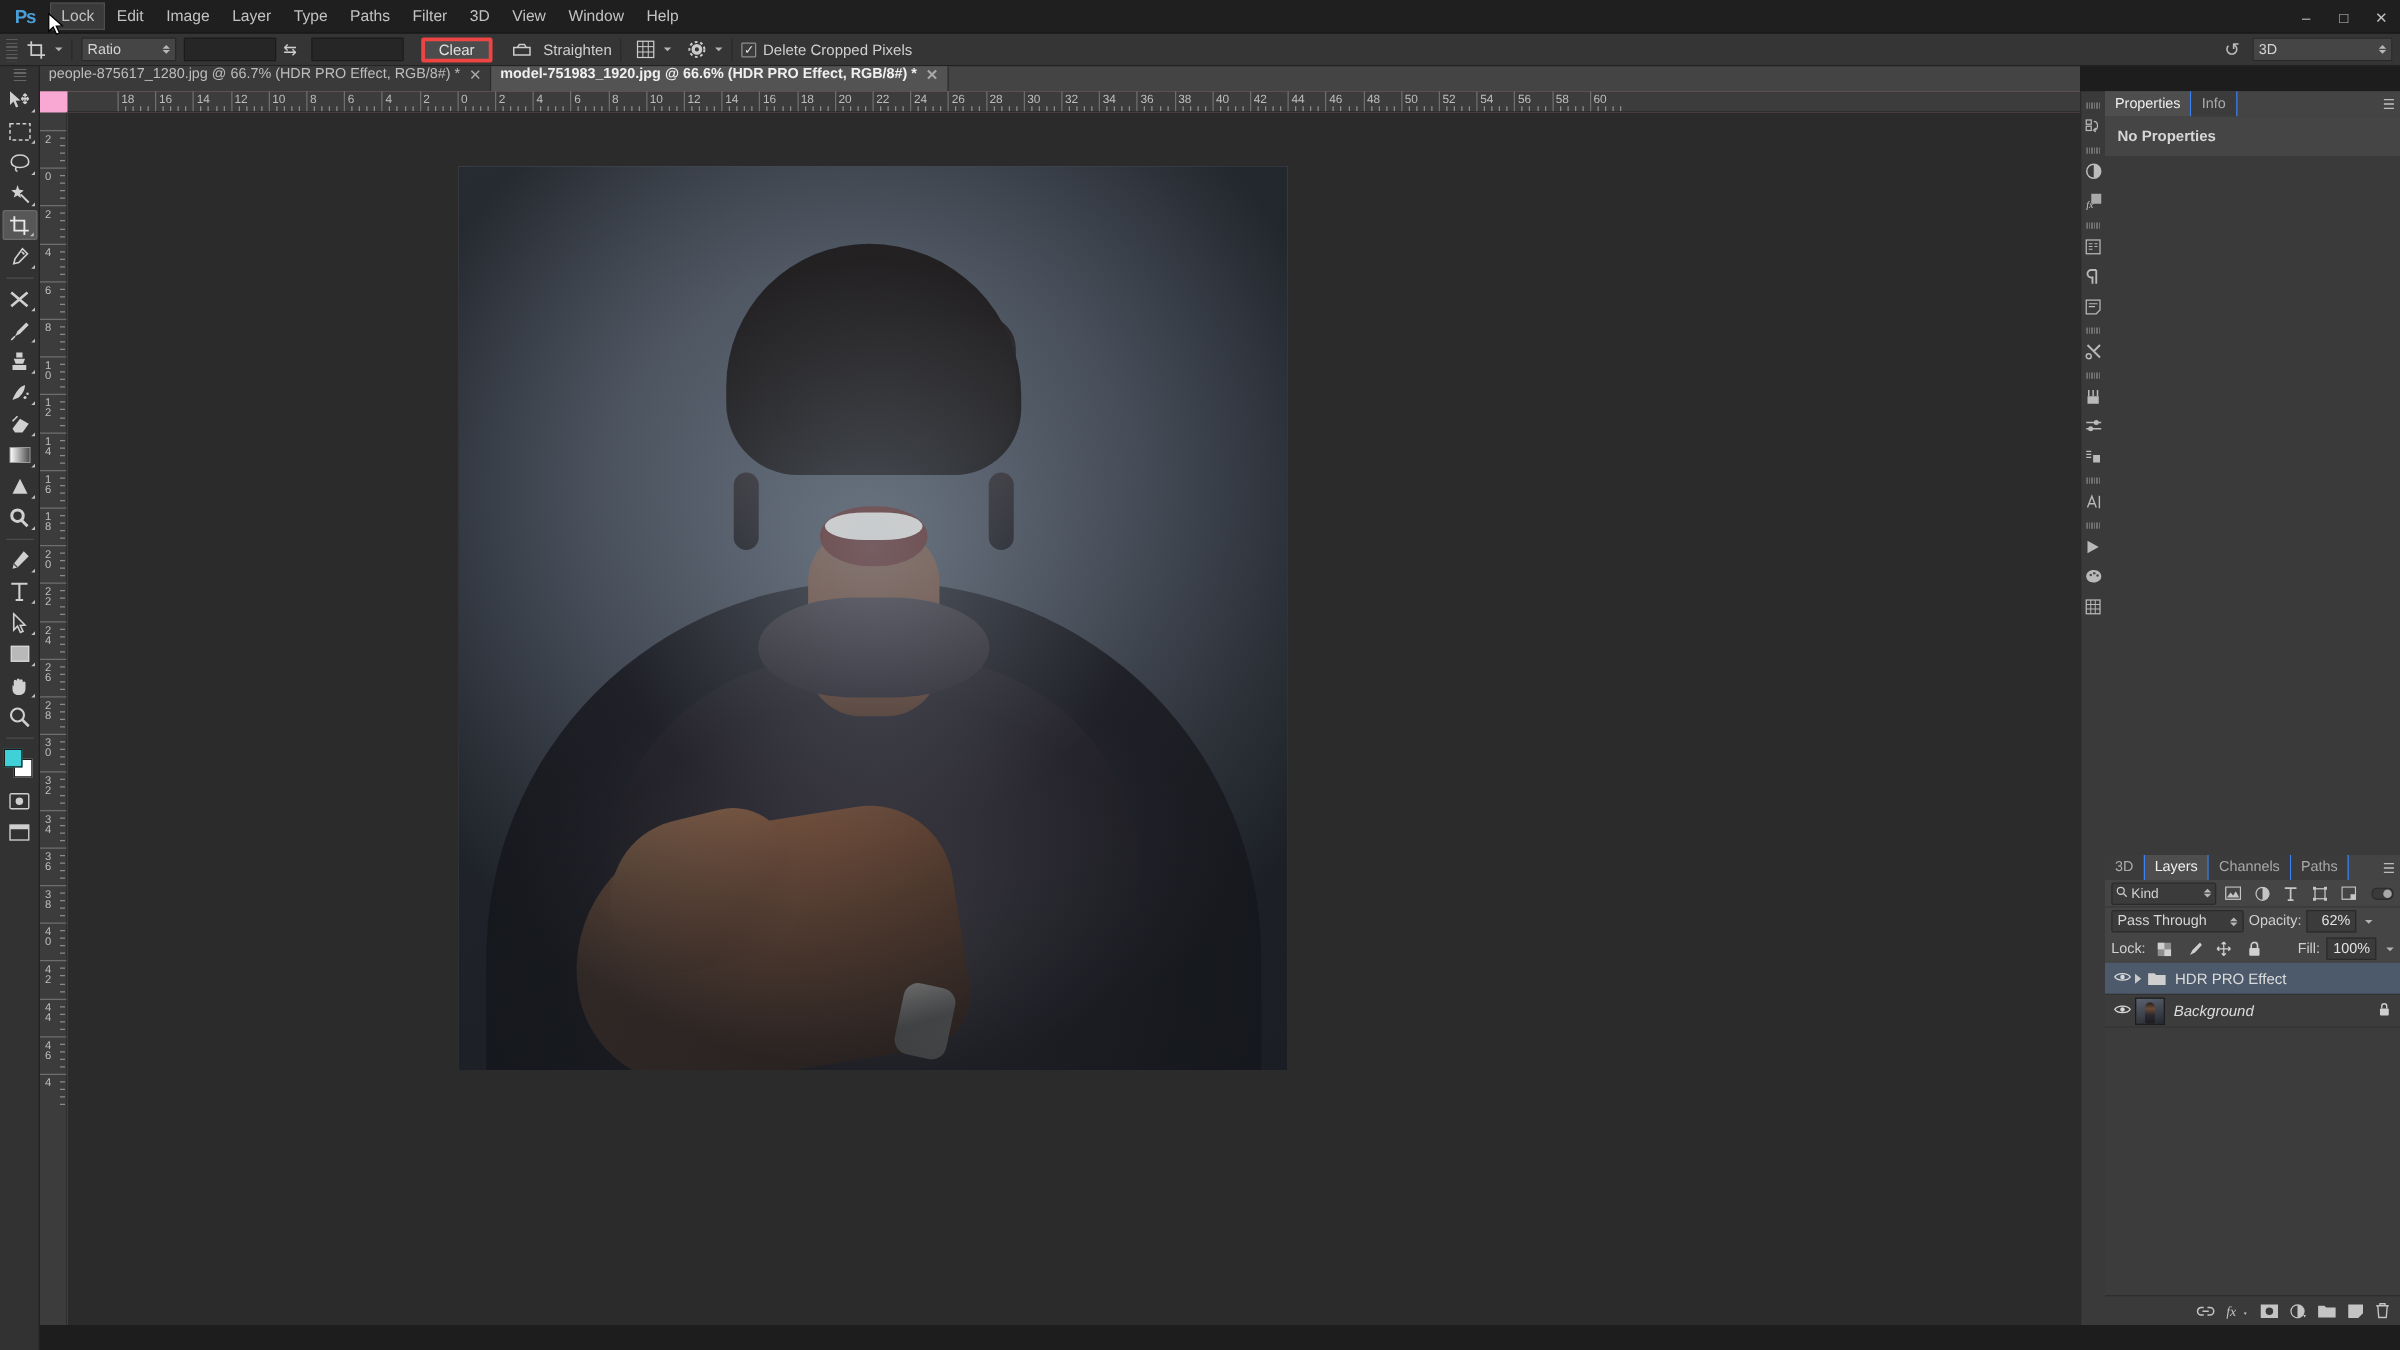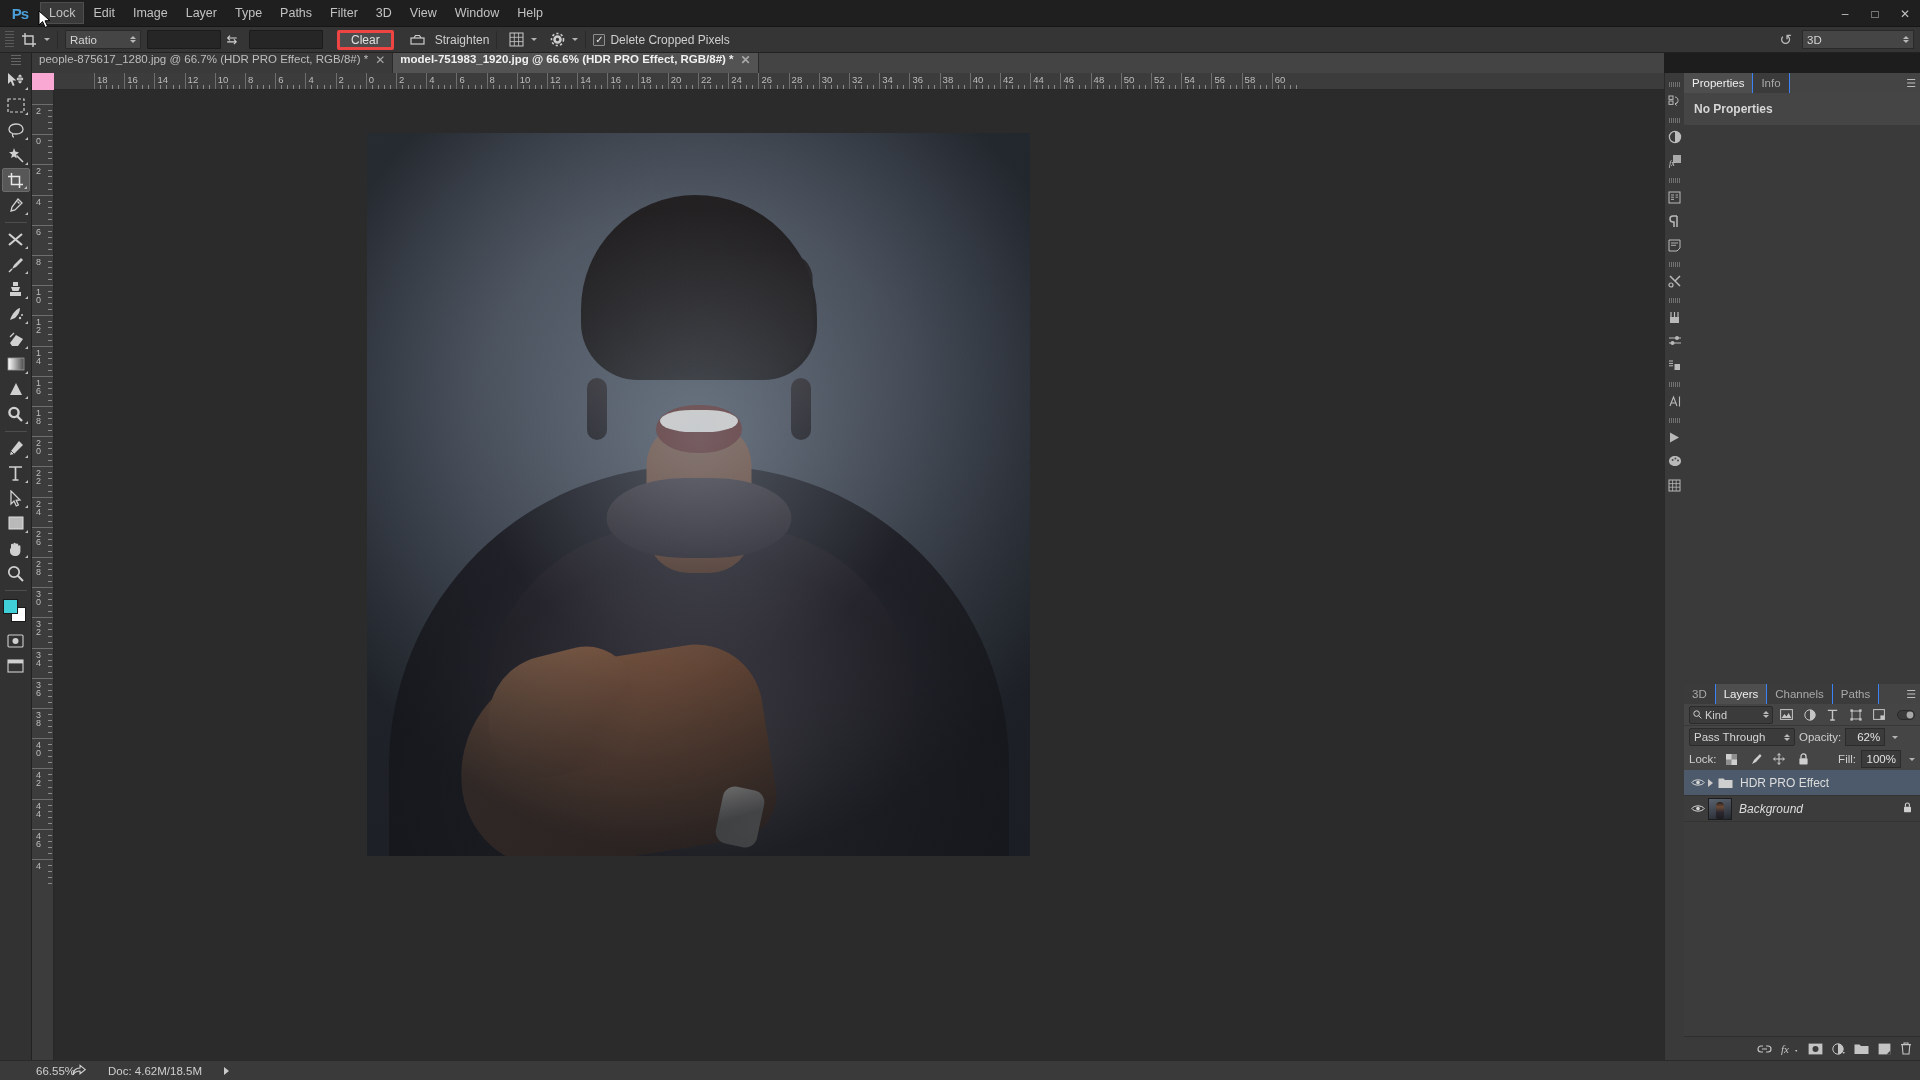--- a/index.html
+++ b/index.html
@@ -1337,24 +1337,14 @@
         </span>
         <span class="pf-ic">
           <svg width="12" height="13" viewBox="0 0 12 13">
               <path d="M1,2.6 H11 M4,2.6 V1 H8 V2.6 M2.2,2.6 L3,12 H9 L9.8,2.6" fill="none" stroke="#c4c4c4" stroke-width="1.1"></path>
             </svg>
         </span>
       </div>
     </div>
   </div>
 
-  <div class="statusbar">
-    <span class="sb-zoom">66.55%</span>
-    <span>
-      <svg width="14" height="12" viewBox="0 0 14 12">
-          <path d="M0.8,11 C1.5,5.5 5,4 8,4 V1.4 L13.2,5.6 L8,9.8 V7 C4.6,7 2.4,8.4 0.8,11 Z" fill="none" stroke="#cfcfcf" stroke-width="1.1"></path>
-        </svg>
-    </span>
-    <span class="sb-doc">Doc: 4.62M/18.5M</span>
-    <span class="sb-tri"></span>
-  </div>
 
 </div>
 
 </body></html>

